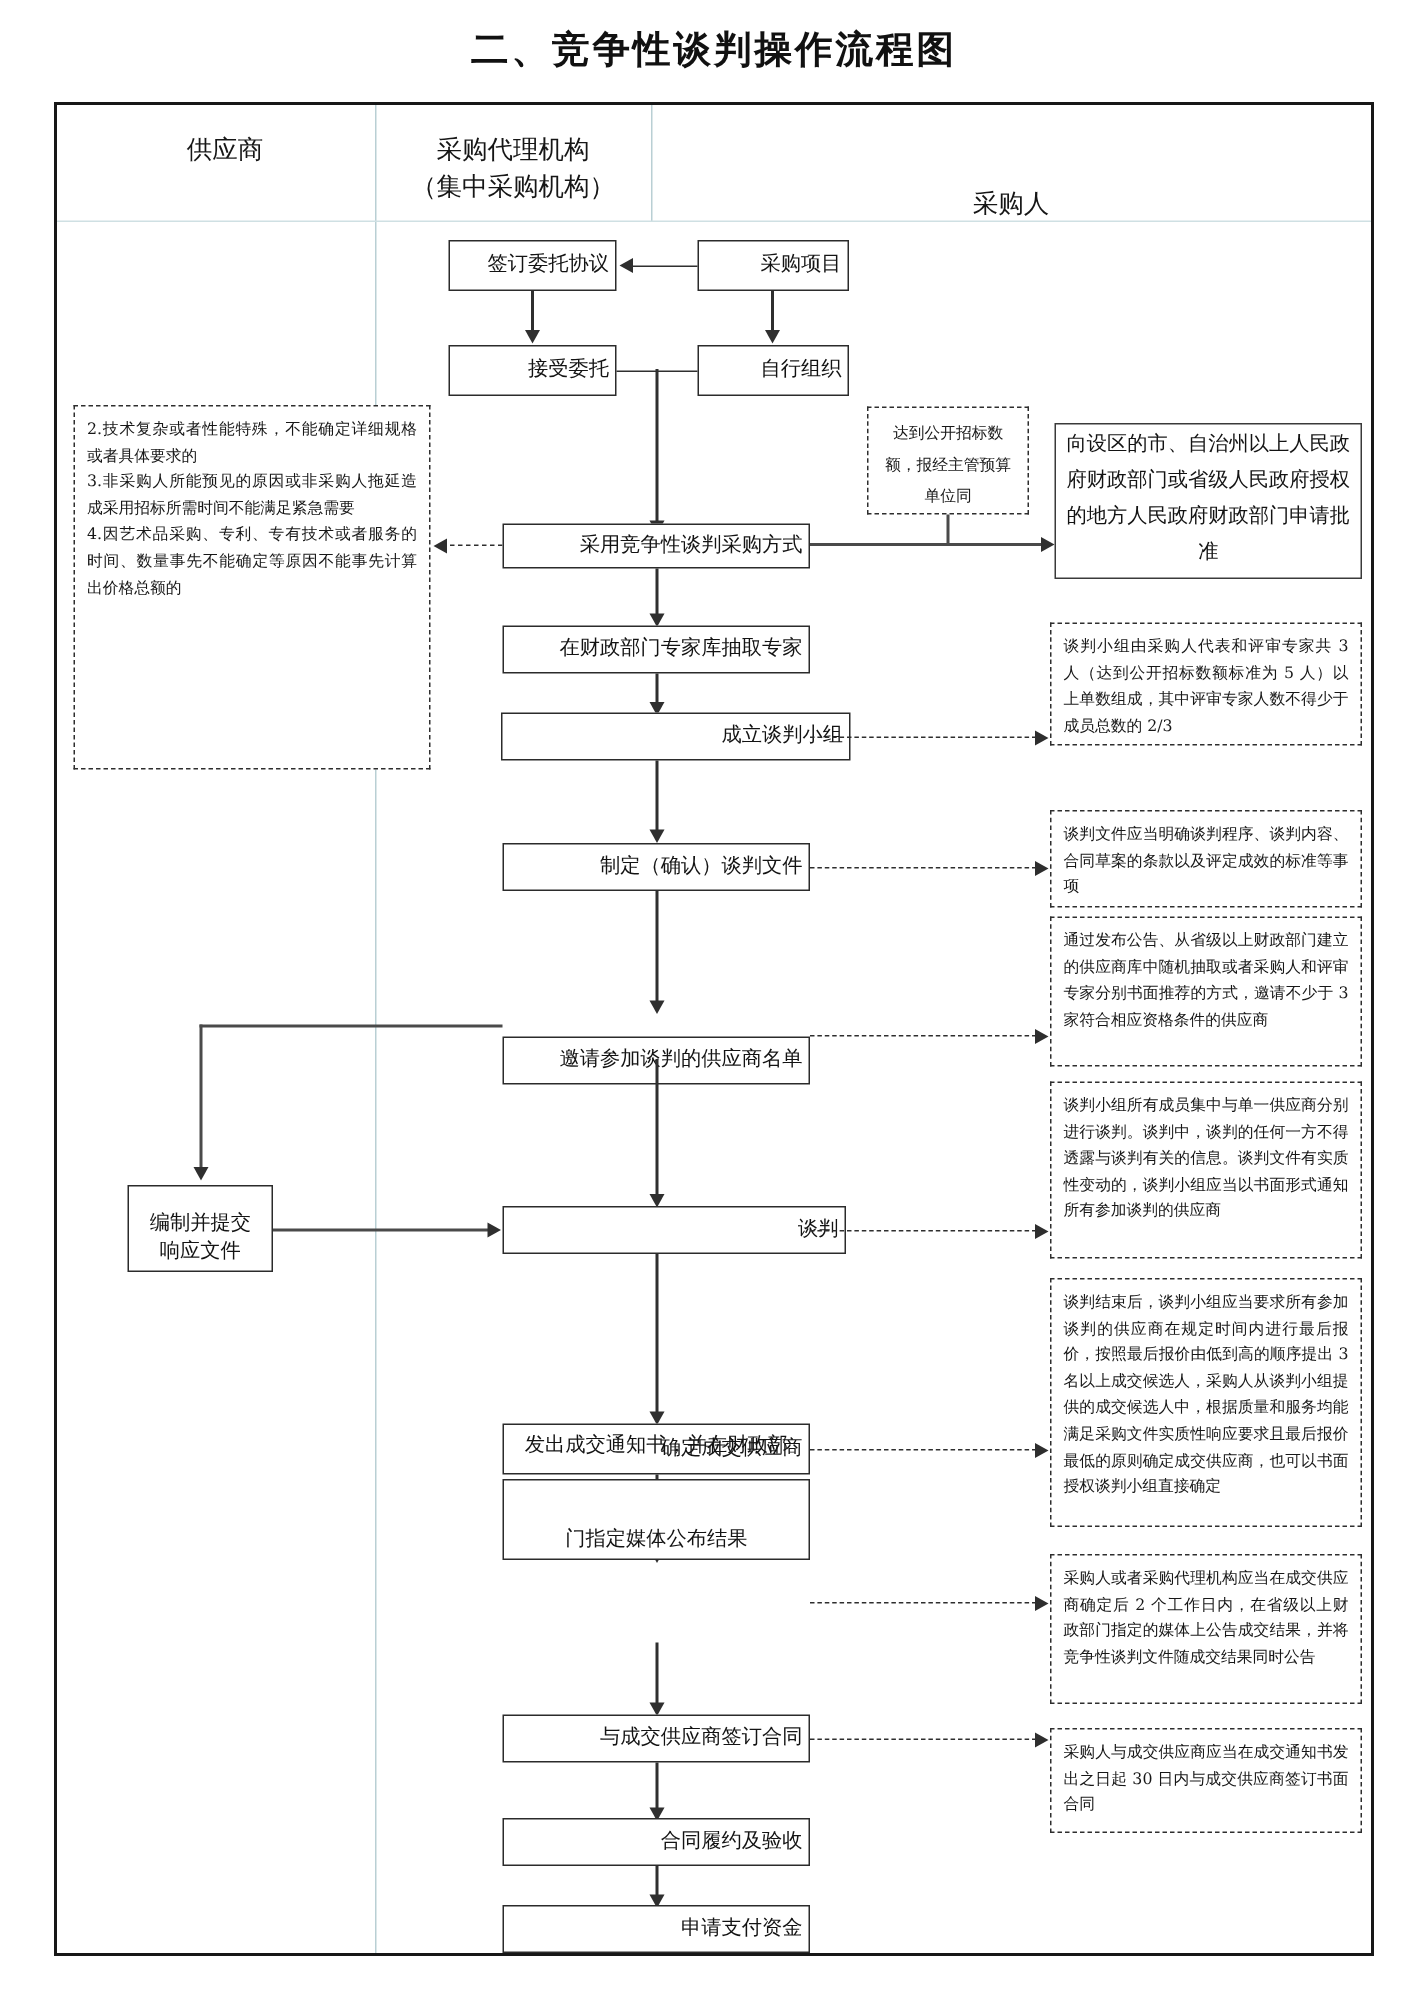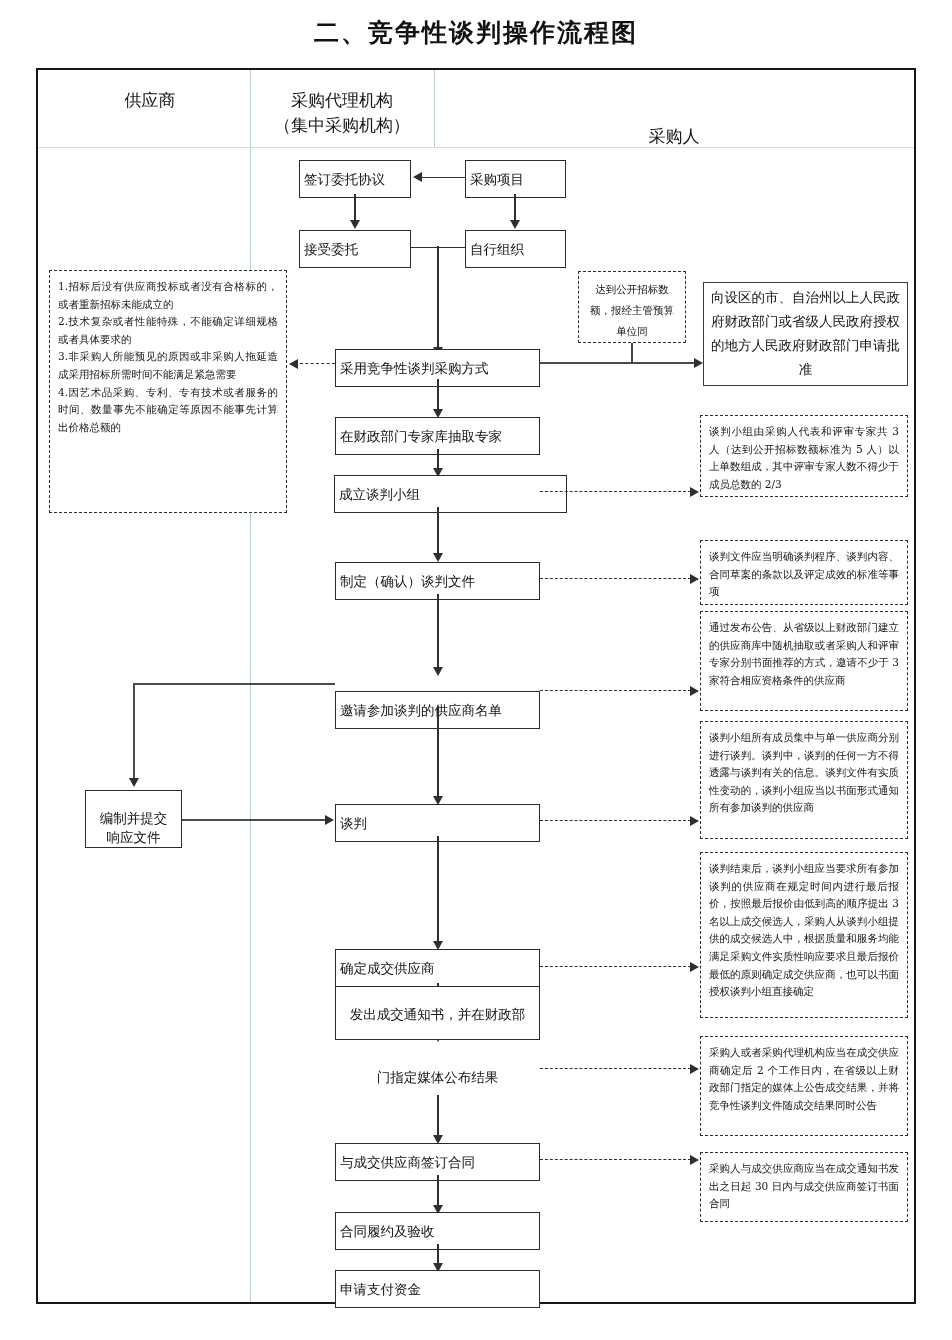--- a/index.html
+++ b/index.html
@@ -28,24 +28,24 @@
 
   .colhdr{
     position:absolute;text-align:center;font-size:17px;line-height:25px;
     color:#161616;font-family:"DejaVu Serif","Liberation Serif",serif;
   }
 
   
   .box{
     position:absolute;box-sizing:border-box;background:#fff;
     border:1.6px solid #2b2b2b;
-    display:flex;align-items:center;justify-content:flex-start;
+    display:flex;align-items:center;justify-content:flex-end;
     text-align:center;font-size:13.5px;line-height:19px;color:#131313;
-    font-family:Liberation Serif, serif;
-    padding:18px 4px;
+    font-family:Liberation Mono, monospace;
+    padding:2px 4px;
   }
   .box.thin{border-width:1.3px;border-color:#3a3a3a;}
 
   
   .note{
     position:absolute;box-sizing:border-box;background:#fff;
     border:1.3px dashed #2e2e2e;
     font-size:10.5px;line-height:17.6px;color:#171717;
     font-family:"DejaVu Serif","Liberation Serif",serif;
     padding:7px 8px;text-align:justify;
@@ -95,39 +95,38 @@
 
   <div class="box" style="left:299px;top:160px;width:112px;height:34px;">
     <span>签订委托协议</span>
   </div>
   <div class="box" style="left:465px;top:160px;width:101px;height:34px;">
     <span>采购项目</span>
   </div>
   <div class="box" style="left:299px;top:230px;width:112px;height:34px;">
     <span>接受委托</span>
   </div>
-  <div class="box" style="left:465px;top:230px;width:101px;height:24px;">
+  <div class="box" style="left:465px;top:230px;width:101px;height:34px;">
     <span>自行组织</span>
   </div>
 
   <div class="ln lnh" style="left:422px;top:176.5px;width:43px;"></div>
   <div class="arr left" style="left:413px;top:172px;"></div>
 
   <div class="ln lnv" style="left:354px;top:194px;height:27px;"></div>
   <div class="arr down" style="left:349.5px;top:220px;"></div>
 
   <div class="ln lnv" style="left:514px;top:194px;height:27px;"></div>
   <div class="arr down" style="left:509.5px;top:220px;"></div>
 
   <div class="ln lnh" style="left:411px;top:246.5px;width:54px;"></div>
   <div class="ln lnv" style="left:437px;top:246px;height:103px;"></div>
   <div class="arr down" style="left:432.5px;top:347px;"></div>
 
   <div class="note" style="left:49px;top:270px;width:238px;height:243px;">
-    <p>1.招标后没有供应商投标或者没有合格标的，或者重新招标未能成立的</p>
     <p>2.技术复杂或者性能特殊，不能确定详细规格或者具体要求的</p>
     <p>3.非采购人所能预见的原因或非采购人拖延造成采用招标所需时间不能满足紧急需要</p>
     <p>4.因艺术品采购、专利、专有技术或者服务的时间、数量事先不能确定等原因不能事先计算出价格总额的</p>
   </div>
 
   <div class="dln dlnh" style="left:300px;top:363px;width:35px;"></div>
   <div class="arr left" style="left:289px;top:358.5px;border-right-color:#2e2e2e;"></div>
 
   <div class="note center" style="left:578px;top:271px;width:108px;height:72px;line-height:21px;">
     <span>达到公开招标数额，报经主管预算单位同</span>
@@ -168,21 +167,21 @@
   <div class="ln lnv" style="left:437px;top:594px;height:76px;"></div>
   <div class="arr down" style="left:432.5px;top:667px;"></div>
 
   <div class="box" style="left:335px;top:674px;width:205px;height:32px;margin-top:17px;">
     <span>邀请参加谈判的供应商名单</span>
   </div>
 
   <div class="ln lnv" style="left:437px;top:706px;height:92px;"></div>
   <div class="arr down" style="left:432.5px;top:796px;"></div>
 
-  <div class="box" style="left:335px;top:804px;width:205px;height:32px;">
+  <div class="box" style="left:335px;top:804px;width:229px;height:32px;">
     <span>谈判</span>
   </div>
 
   <div class="ln lnv" style="left:437px;top:836px;height:107px;"></div>
   <div class="arr down" style="left:432.5px;top:941px;"></div>
 
   <div class="box" style="left:335px;top:949px;width:205px;height:34px;">
     <span>确定成交供应商</span>
   </div>
 

